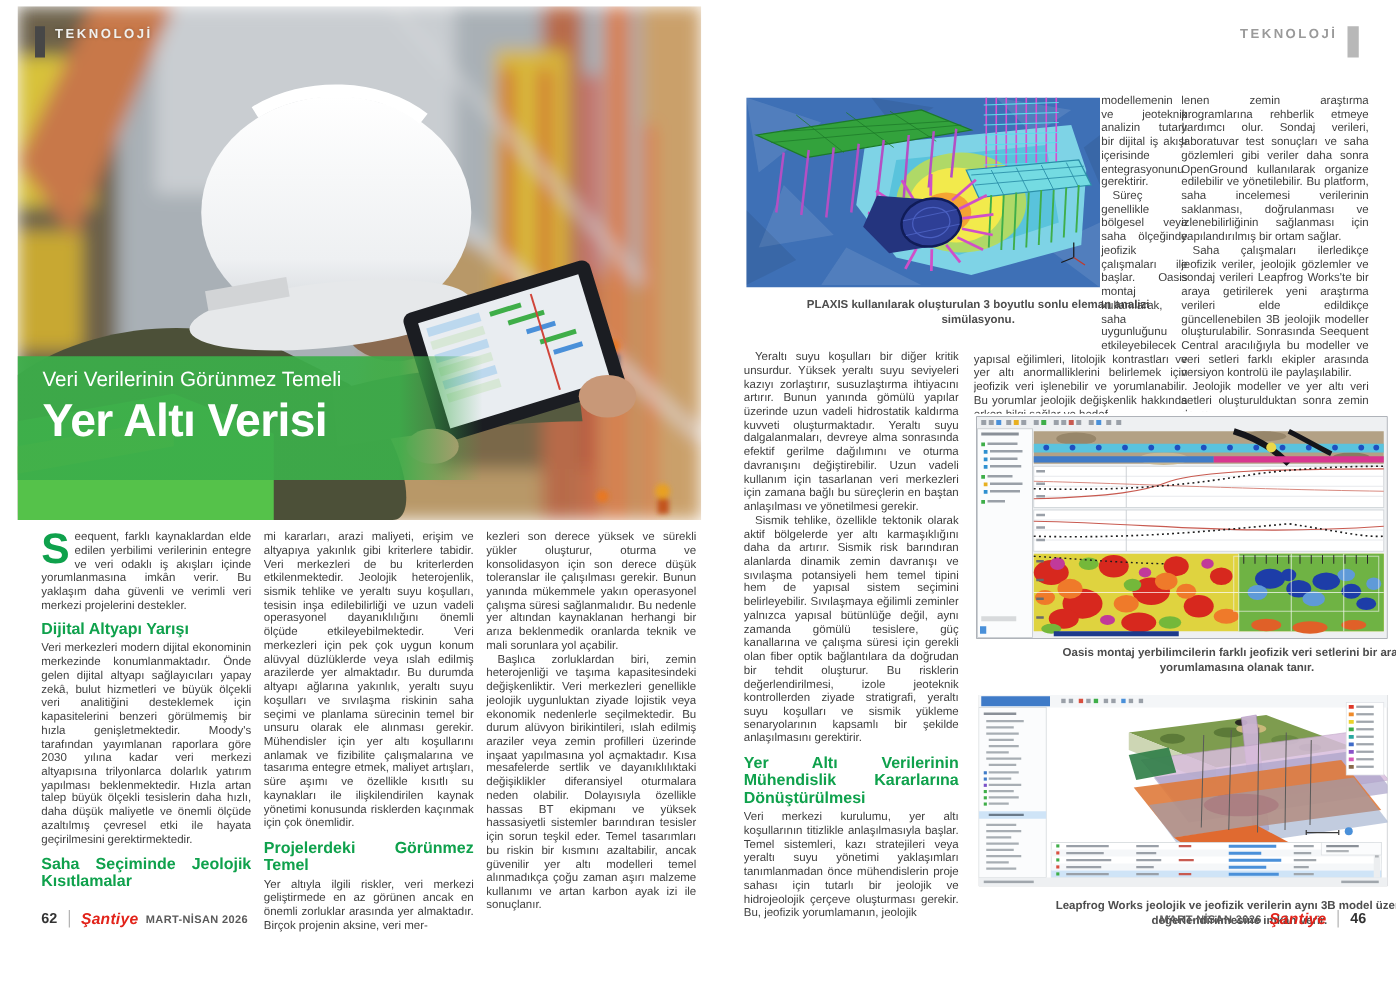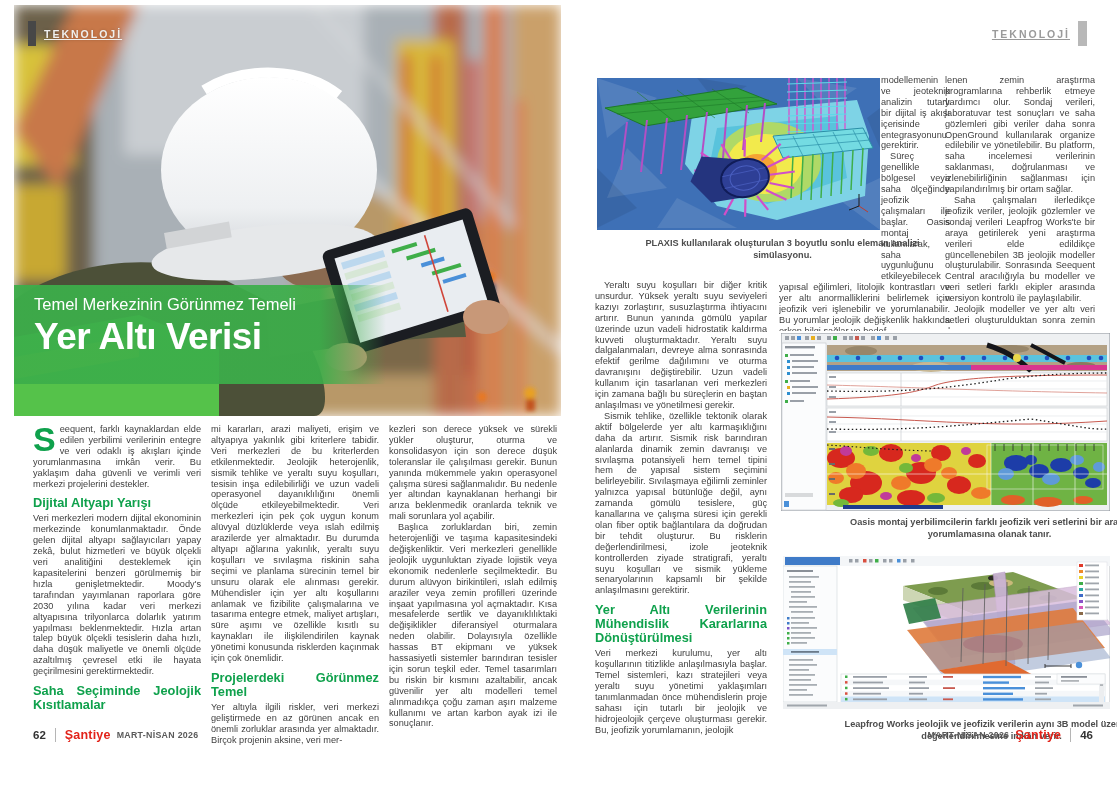--- a/index.html
+++ b/index.html
@@ -1,21 +1,21 @@
 <!DOCTYPE html>
 <html lang="tr"><head>
 <meta charset="utf-8">
 <style>
   html,body{margin:0;padding:0;width:1117px;height:793px;background:#ffffff;overflow:hidden;}
   body{font-family:"Liberation Sans",sans-serif;position:relative;color:#3f3f3f;}
   .abs{position:absolute;}
   
   #hero{left:14px;top:5px;width:547px;height:411px;overflow:hidden;}
   #hero svg{display:block;}
-  .sec-label{display:flex;align-items:center;gap:8px;font-size:10.5px;font-weight:bold;letter-spacing:2px;text-decoration:underline;}
+  .sec-label{display:flex;align-items:flex-start;gap:8px;font-size:10.5px;font-weight:bold;letter-spacing:2px;}
   #sec-left{left:28px;top:21px;color:#f0f0ee;text-shadow:0 0 3px rgba(0,0,0,.25);}
   #sec-left .bar{width:8px;height:25px;background:#474747;}
   #sec-right{top:21px;right:30px;color:#9a9a9a;}
   #sec-right .bar{width:9px;height:25px;background:#b8b8b8;}
   #hero-band{position:absolute;left:0;top:280px;width:372px;height:99px;
     background:linear-gradient(90deg,rgba(60,174,74,.94) 0%,rgba(60,174,74,.92) 82%,rgba(60,174,74,0) 100%);
     padding:10px 0 0 20px;box-sizing:border-box;}
   .kicker{font-size:16.5px;color:#fff;margin:0 0 3px 0;}
   .headline{font-size:37px;line-height:40px;font-weight:bold;color:#fff;letter-spacing:-.5px;}
   
@@ -38,21 +38,21 @@
   .caption{position:absolute;font-size:9.2px;line-height:11.5px;font-weight:bold;color:#4d4d4d;text-align:center;margin-left:44px;}
   #cap-plaxis{left:599px;top:238px;width:279px;}
   #cap-oasis{left:793px;top:517px;width:305px;}
   #cap-leapfrog{left:800px;top:719px;width:295px;}
   
   .footer{position:absolute;top:728px;display:flex;align-items:center;font-size:8.8px;color:#4a4a4a;}
   #footer-left{left:33px;}
   #footer-right{right:24px;}
   .pagenum{font-size:11.5px;font-weight:bold;color:#333;}
   .fdiv{width:1px;height:14px;background:#b5b5b5;margin:0 9px;}
-  .brand{color:#e2231a;font-weight:bold;font-size:12.5px;letter-spacing:.2px;}
+  .brand{color:#e2231a;font-weight:bold;font-style:italic;font-size:12.5px;letter-spacing:.2px;}
   .issue{font-weight:bold;color:#5a5a5a;letter-spacing:.3px;margin-left:6px;}
   #footer-right .issue{margin:0 6px 0 0;}
 </style>
 </head>
 <body>
 
 <div id="hero" class="abs">
   <svg width="547" height="411" viewBox="0 0 547 411">
     <defs>
       <filter id="b6">
@@ -119,21 +119,21 @@
         <rect x="14" y="-16" width="24" height="4" fill="#4a90d9"></rect>
         <rect x="22" y="-5" width="30" height="4" fill="#3fae49"></rect>
         <rect x="30" y="6" width="24" height="4" fill="#4a90d9"></rect>
         <line x1="26" y1="-42" x2="26" y2="38" stroke="#d0453a" stroke-width="1.6"></line>
       </g>
       <ellipse cx="472" cy="312" rx="23" ry="17" fill="#c89878"></ellipse>
       <ellipse cx="332" cy="352" rx="21" ry="14" fill="#c89878"></ellipse>
     </g>
   </svg>
   <div id="hero-band">
-    <div class="kicker">Temel Merkezinin Görünmez Temeli</div>
+    <div class="kicker">Veri Verilerinin Görünmez Temeli</div>
     <div class="headline">Yer Altı Verisi</div>
   </div>
 </div>
 
 <div id="sec-left" class="abs sec-label">
   <span class="bar"></span>
   <span>TEKNOLOJİ</span>
 </div>
 
 <div id="l-col1" class="col">

